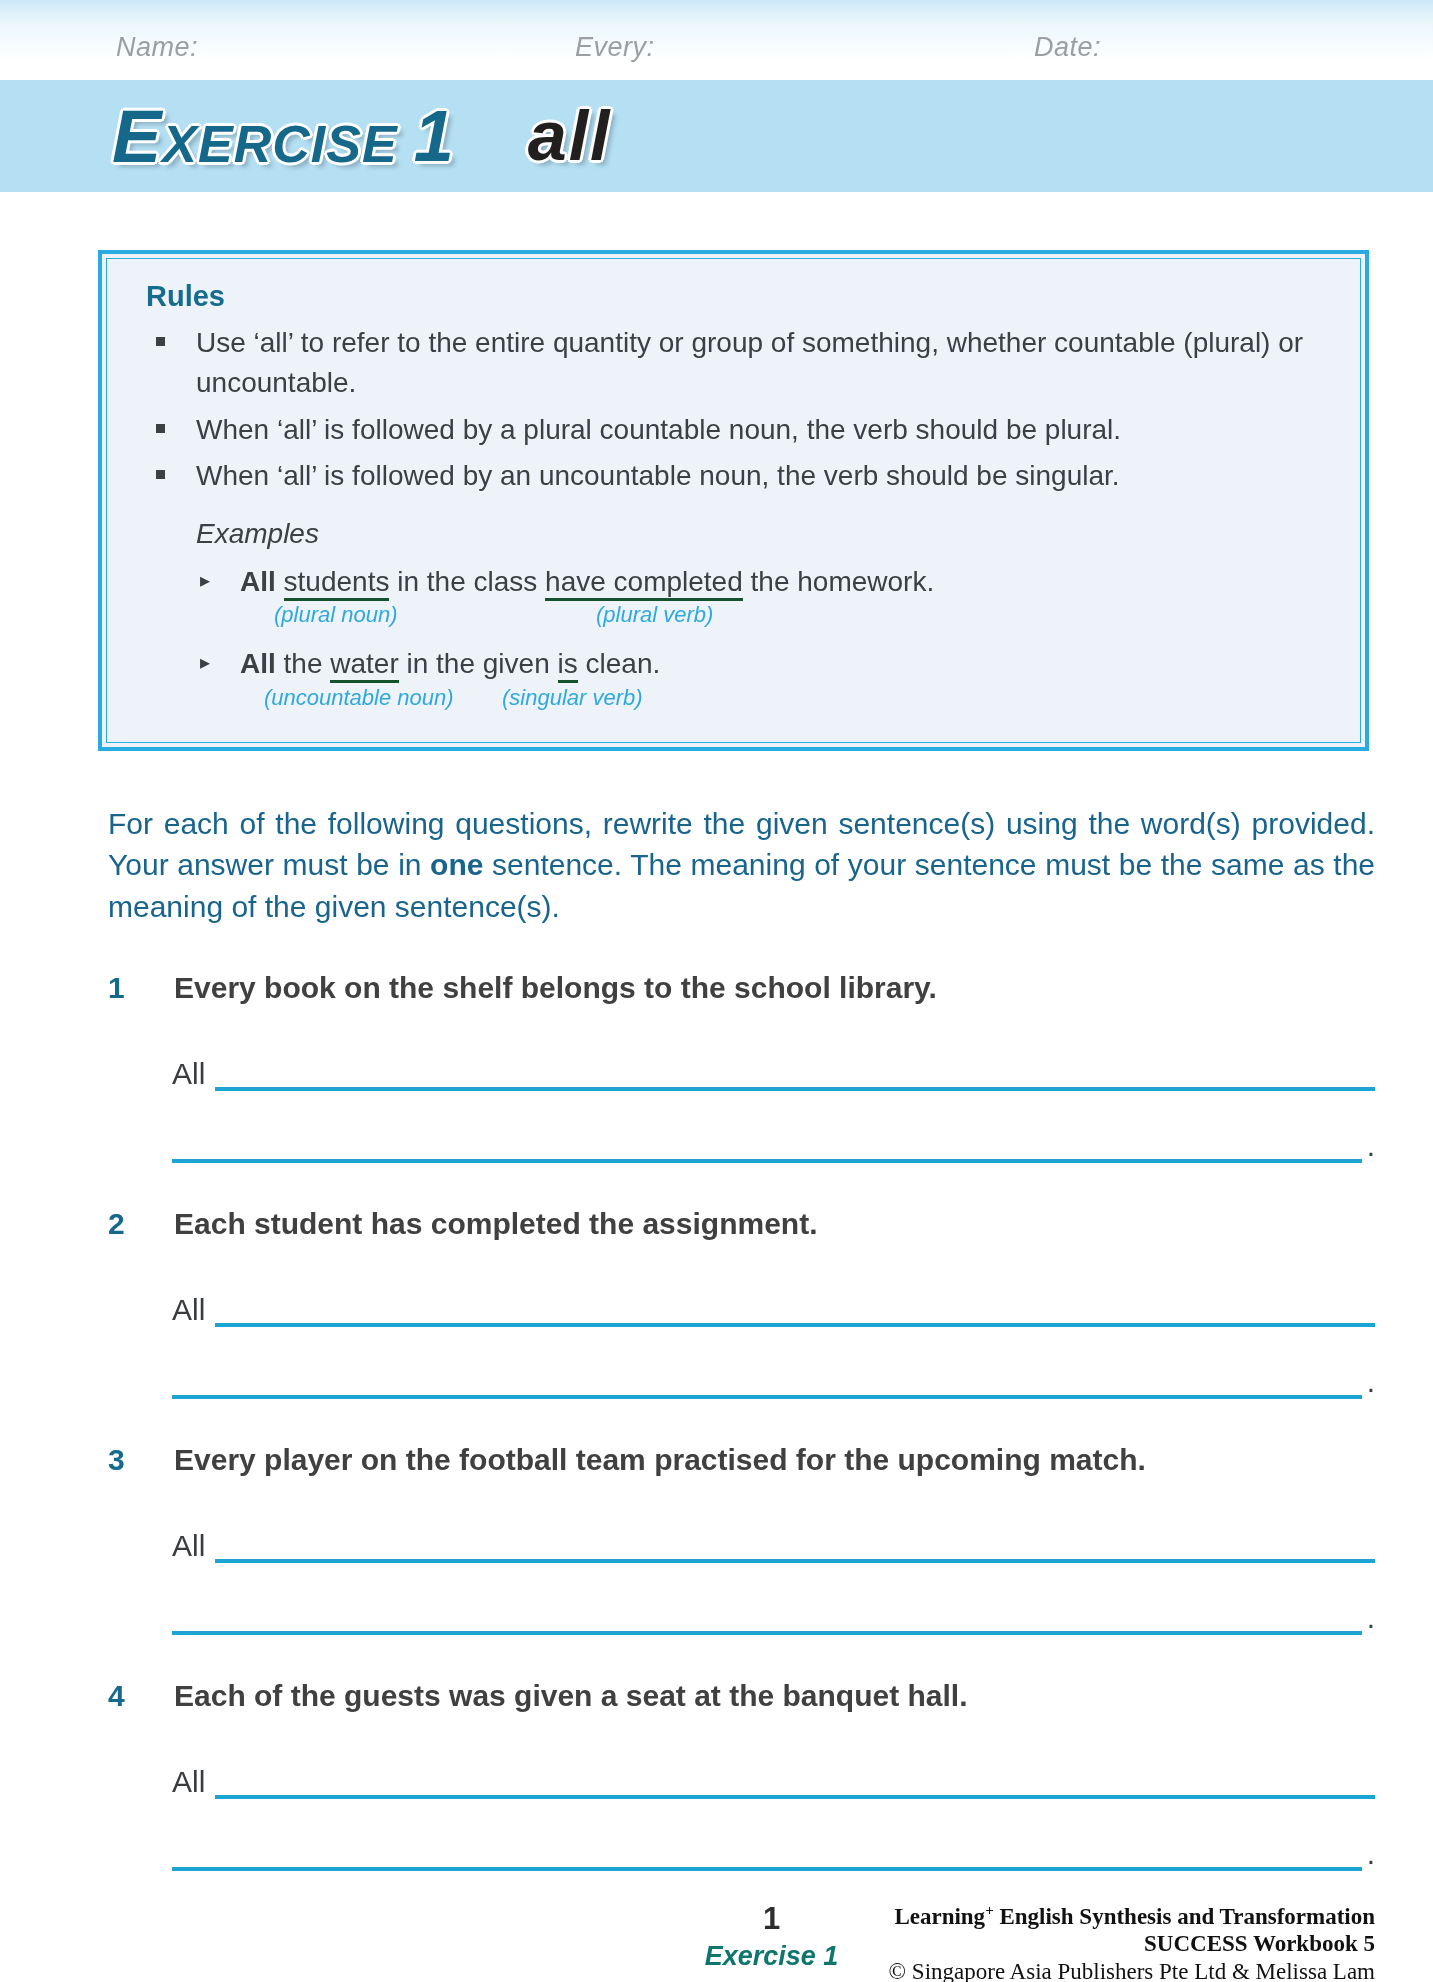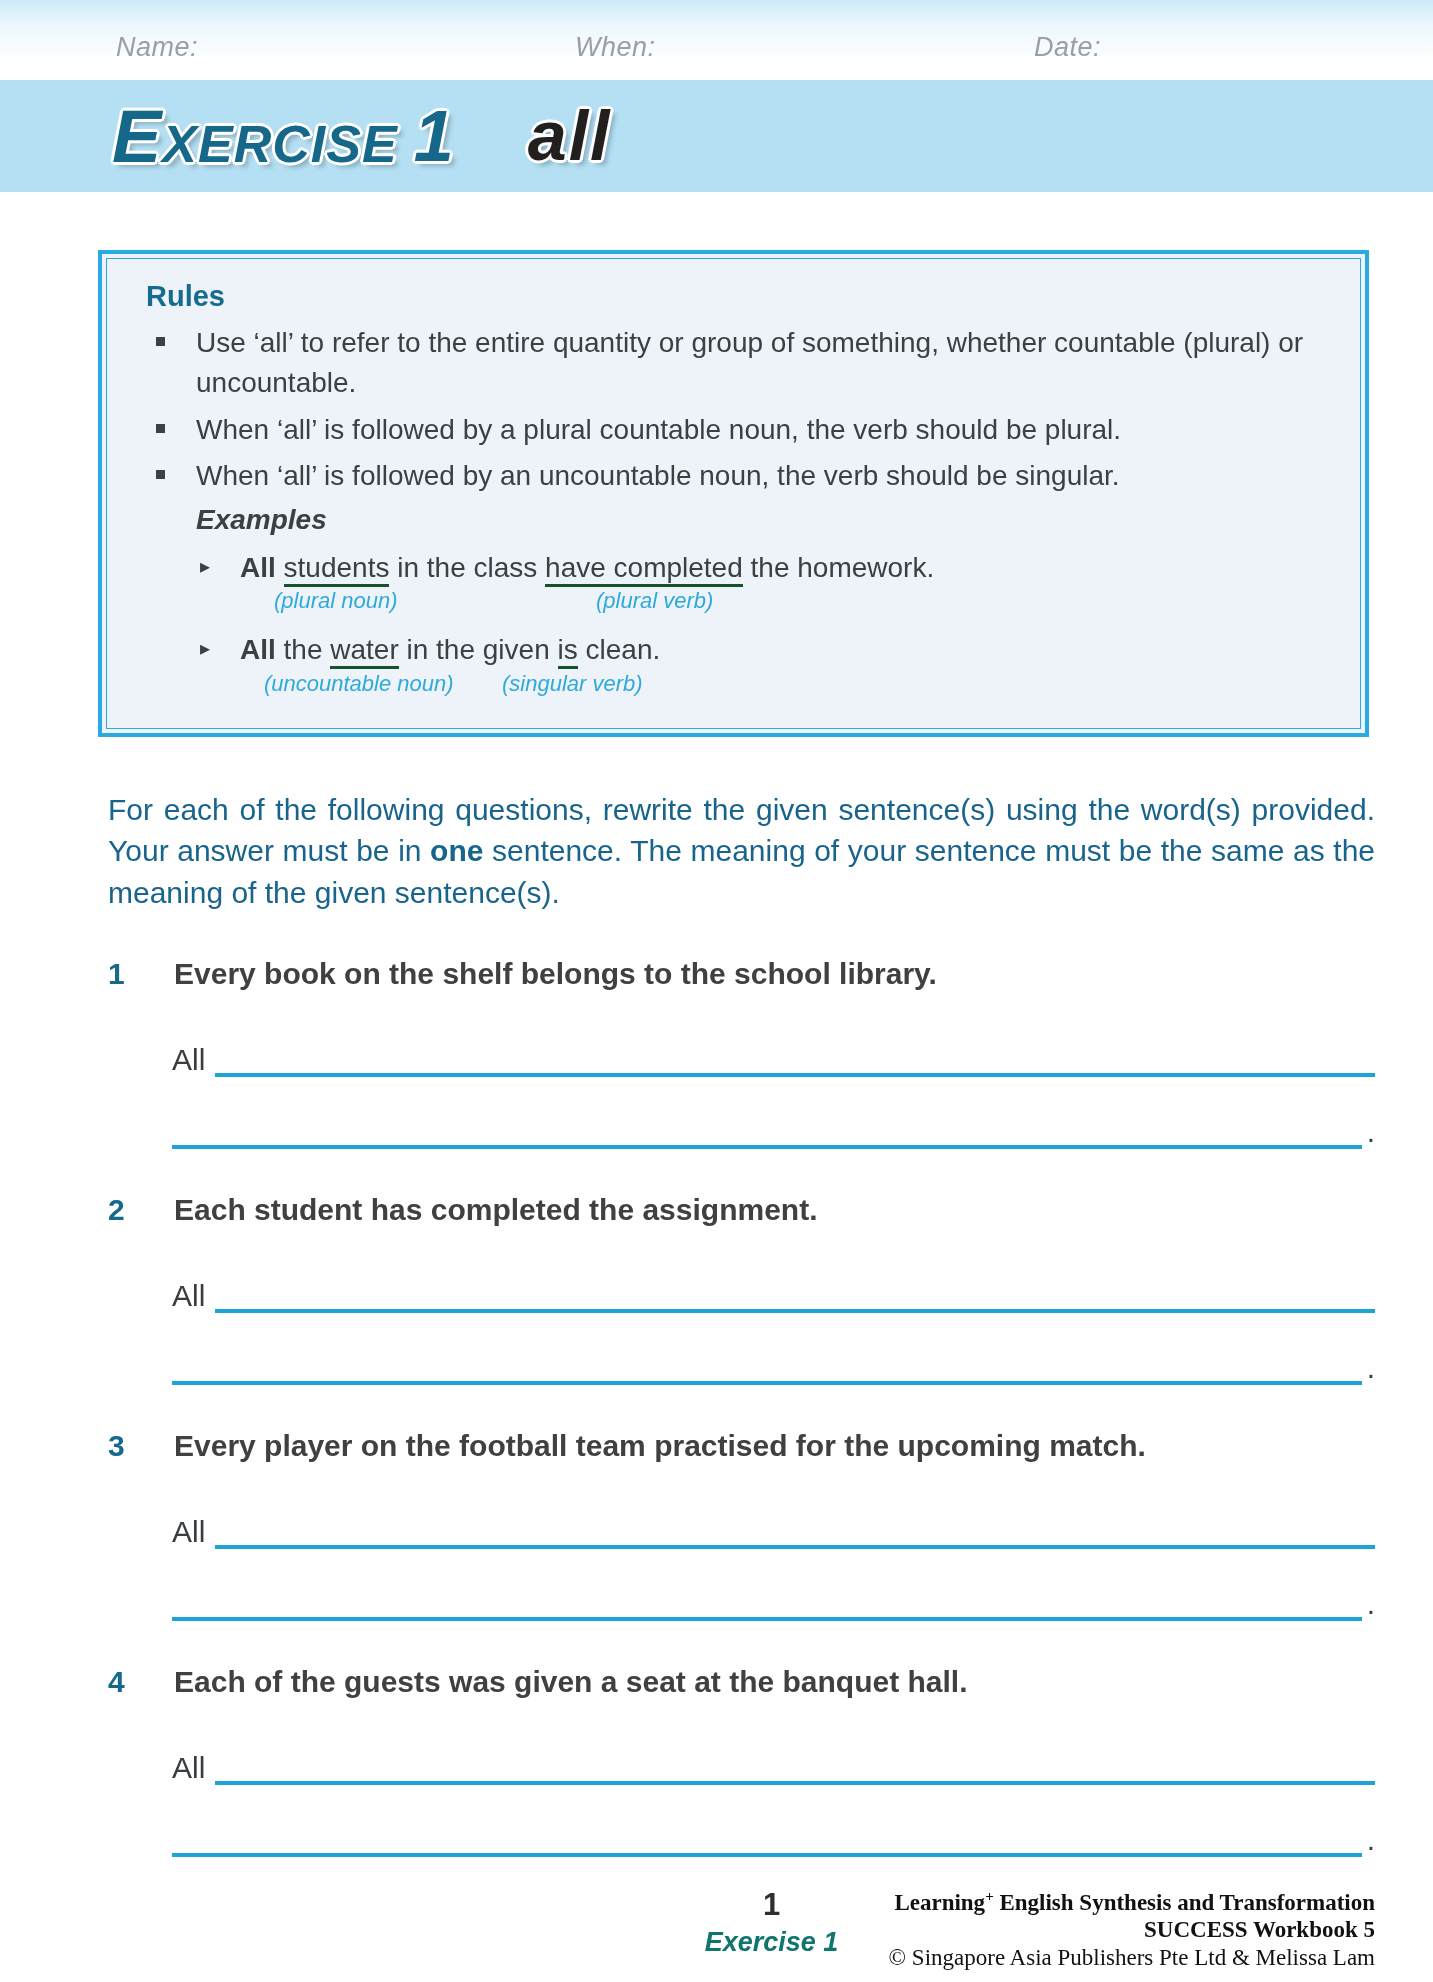--- a/index.html
+++ b/index.html
@@ -58,22 +58,22 @@
   .rules-heading { font-size:29px; font-weight:bold; color:#156c8e; margin-bottom:10px; }
   .rules-list { list-style:none; }
   .rules-list li {
     position:relative; padding-left:50px; font-size:28px; color:#3c4043;
     line-height:1.42; margin-bottom:7px;
   }
   .bullet-square {
     position:absolute; left:10px; top:14px; width:9px; height:9px; background:#3c4043;
   }
   .examples-heading {
-    font-size:28px; font-weight:bold; font-style:italic; color:#3c4043;
-    margin:8px 0 14px 50px;
+    font-size:28px; font-weight:normal; font-style:italic; color:#3c4043;
+    margin:22px 0 14px 50px;
   }
   .example {
     position:relative; margin-left:94px; font-size:28px; color:#3c4043; line-height:1.3;
   }
   .example-arrow {
     position:absolute; left:-40px; top:3px; font-size:20px; color:#3c4043;
   }
   .ex-bold { font-weight:bold; }
   .ex-underline { border-bottom:3px solid #14532d; padding-bottom:1px; }
   .annotation-line { position:relative; margin-left:94px; height:36px; }
@@ -121,21 +121,21 @@
     font-size:27px; font-weight:bold; font-style:italic; color:#0f766e; margin-top:4px;
   }
 </style>
 </head>
 <body>
 
 <div class="page">
 
   <div class="page-top">
     <span class="field-label field-name">Name:</span>
-    <span class="field-label field-class">When:</span>
+    <span class="field-label field-class">Every:</span>
     <span class="field-label field-date">Date:</span>
   </div>
 
   <div class="banner">
     <span class="banner-title outline-text">Exercise</span>
     <span class="banner-number outline-text">1</span>
     <span class="banner-keyword outline-text">all</span>
   </div>
 
   <div class="rules-box">

